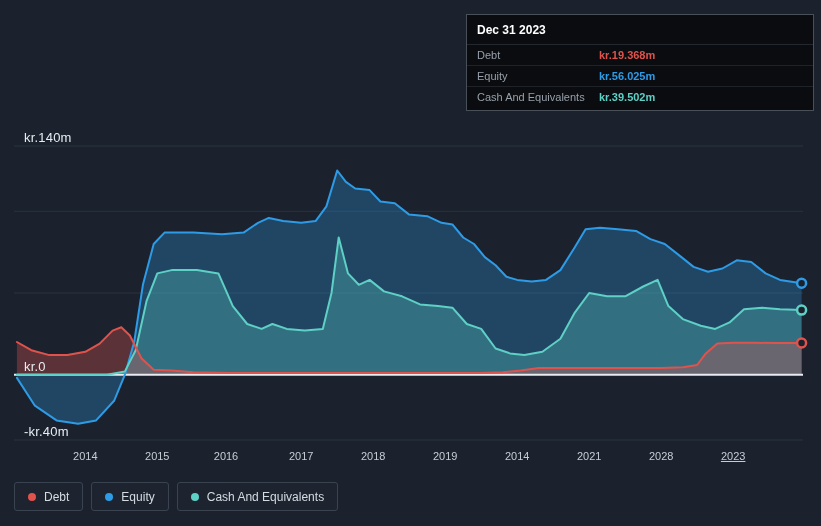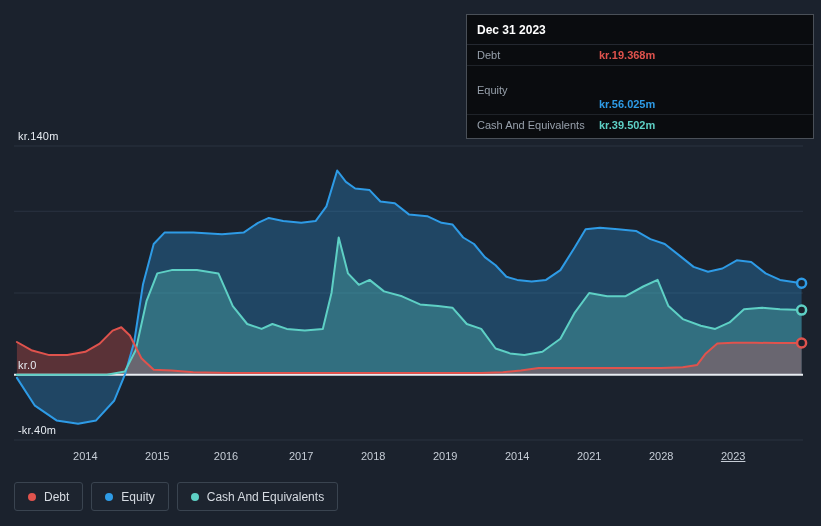--- a/index.html
+++ b/index.html
@@ -5,21 +5,21 @@
   html,body{margin:0;padding:0;}
   body{
     width:821px;height:526px;position:relative;overflow:hidden;
     background:#1b222d;
     font-family:"Liberation Sans",sans-serif;
     -webkit-font-smoothing:antialiased;
   }
   
   #chart-svg{position:absolute;left:14px;top:146px;overflow:visible;display:block;}
   .y-label{
-    position:absolute;left:18px;font-size:11px;color:#e7ecf2;
+    position:absolute;left:24px;font-size:13px;color:#e7ecf2;
     white-space:nowrap;letter-spacing:.2px;text-align:right;
   }
   .x-label{
     position:absolute;top:450px;font-size:11px;color:#c6cdd6;
     transform:translateX(-50%);white-space:nowrap;
   }
   
   .tooltip{
     position:absolute;left:466px;top:14px;width:348px;box-sizing:border-box;
     background:#0a0c0f;border:1px solid #4a5058;color:#e8ecf1;font-size:11px;
@@ -50,21 +50,21 @@
 <body>
 
 <div class="tooltip">
   <div class="tt-title">Dec 31 2023</div>
   <div class="tt-row">
     <span class="tt-label">Debt</span>
     <span class="tt-value" style="color: rgb(224, 83, 77);">kr.19.368m</span>
   </div>
   <div class="tt-row">
     <span class="tt-label">Equity</span>
-    <span class="tt-value" style="color: rgb(46, 155, 230); margin-top: 28px;">kr.56.025m</span>
+    <span class="tt-value" style="color: rgb(46, 155, 230);">kr.56.025m</span>
   </div>
   <div class="tt-row">
     <span class="tt-label">Cash And Equivalents</span>
     <span class="tt-value" style="color: rgb(94, 208, 197);">kr.39.502m</span>
   </div>
 </div>
 
 <svg id="chart-svg" width="789" height="294">
     <line x1="0" x2="789" y1="0.0" y2="0.0" stroke="#2a3240" stroke-width="1"></line>
     <line x1="0" x2="789" y1="65.3" y2="65.3" stroke="#2a3240" stroke-width="1"></line>

